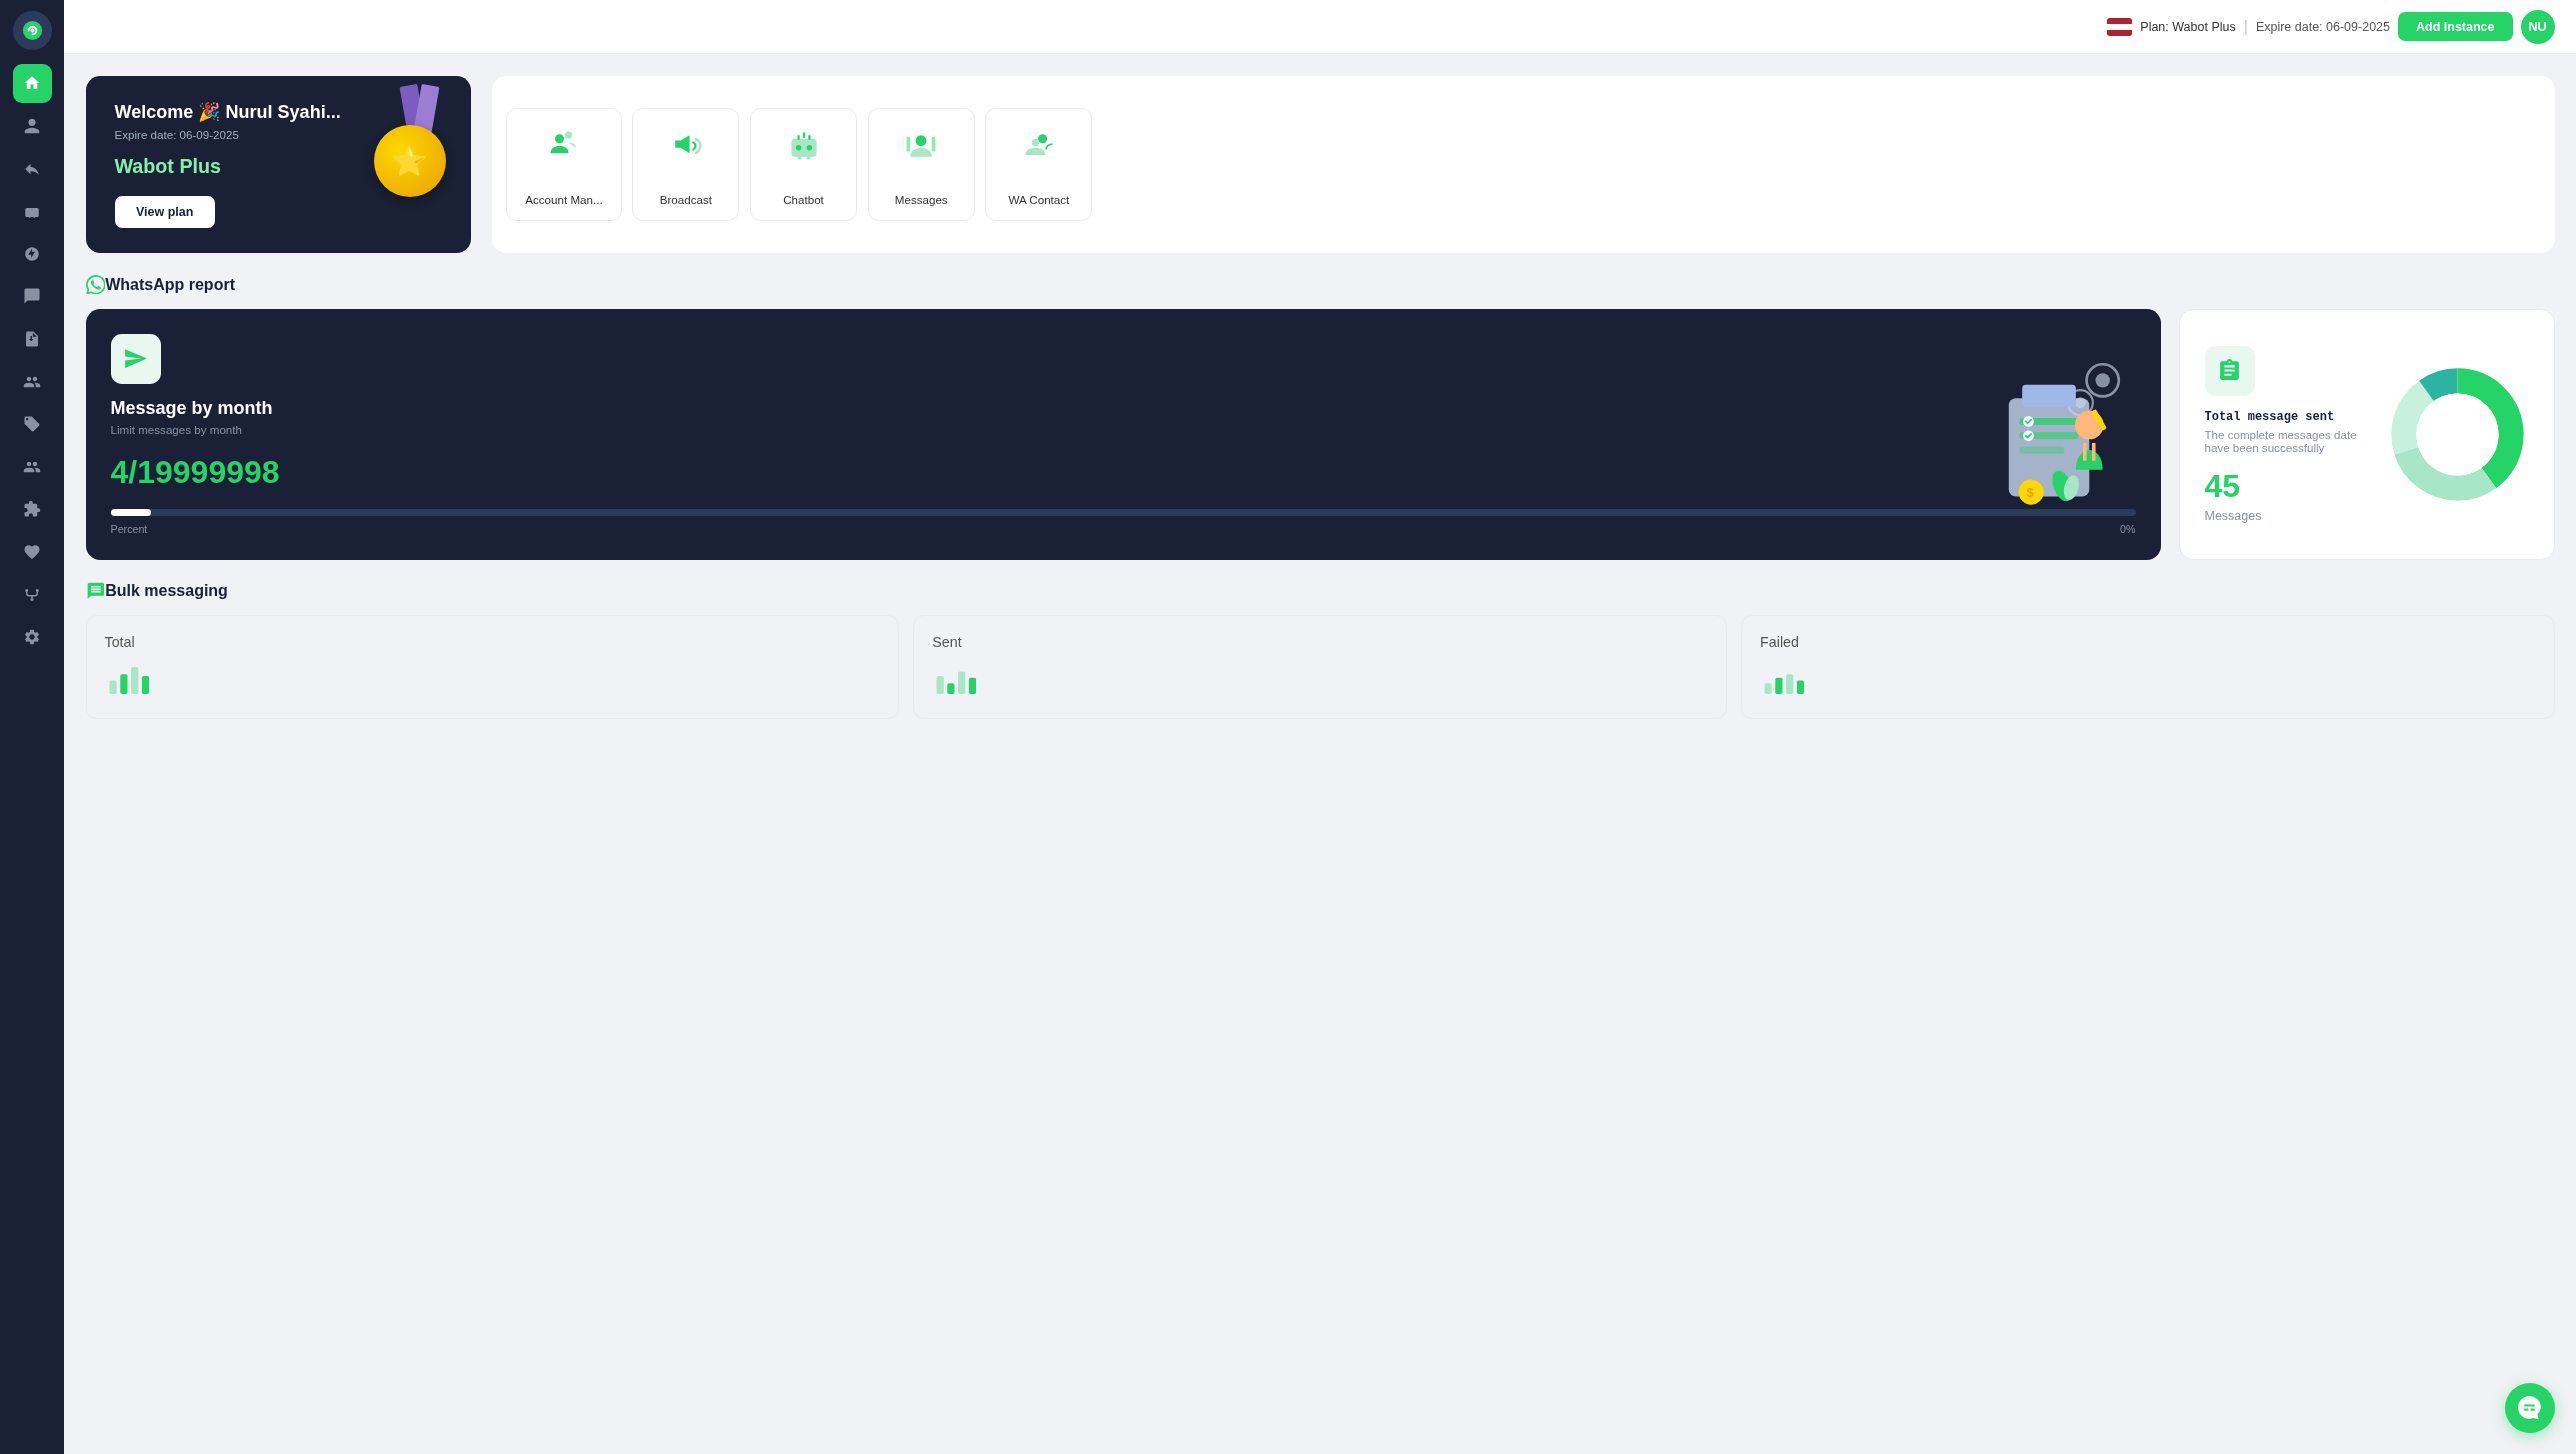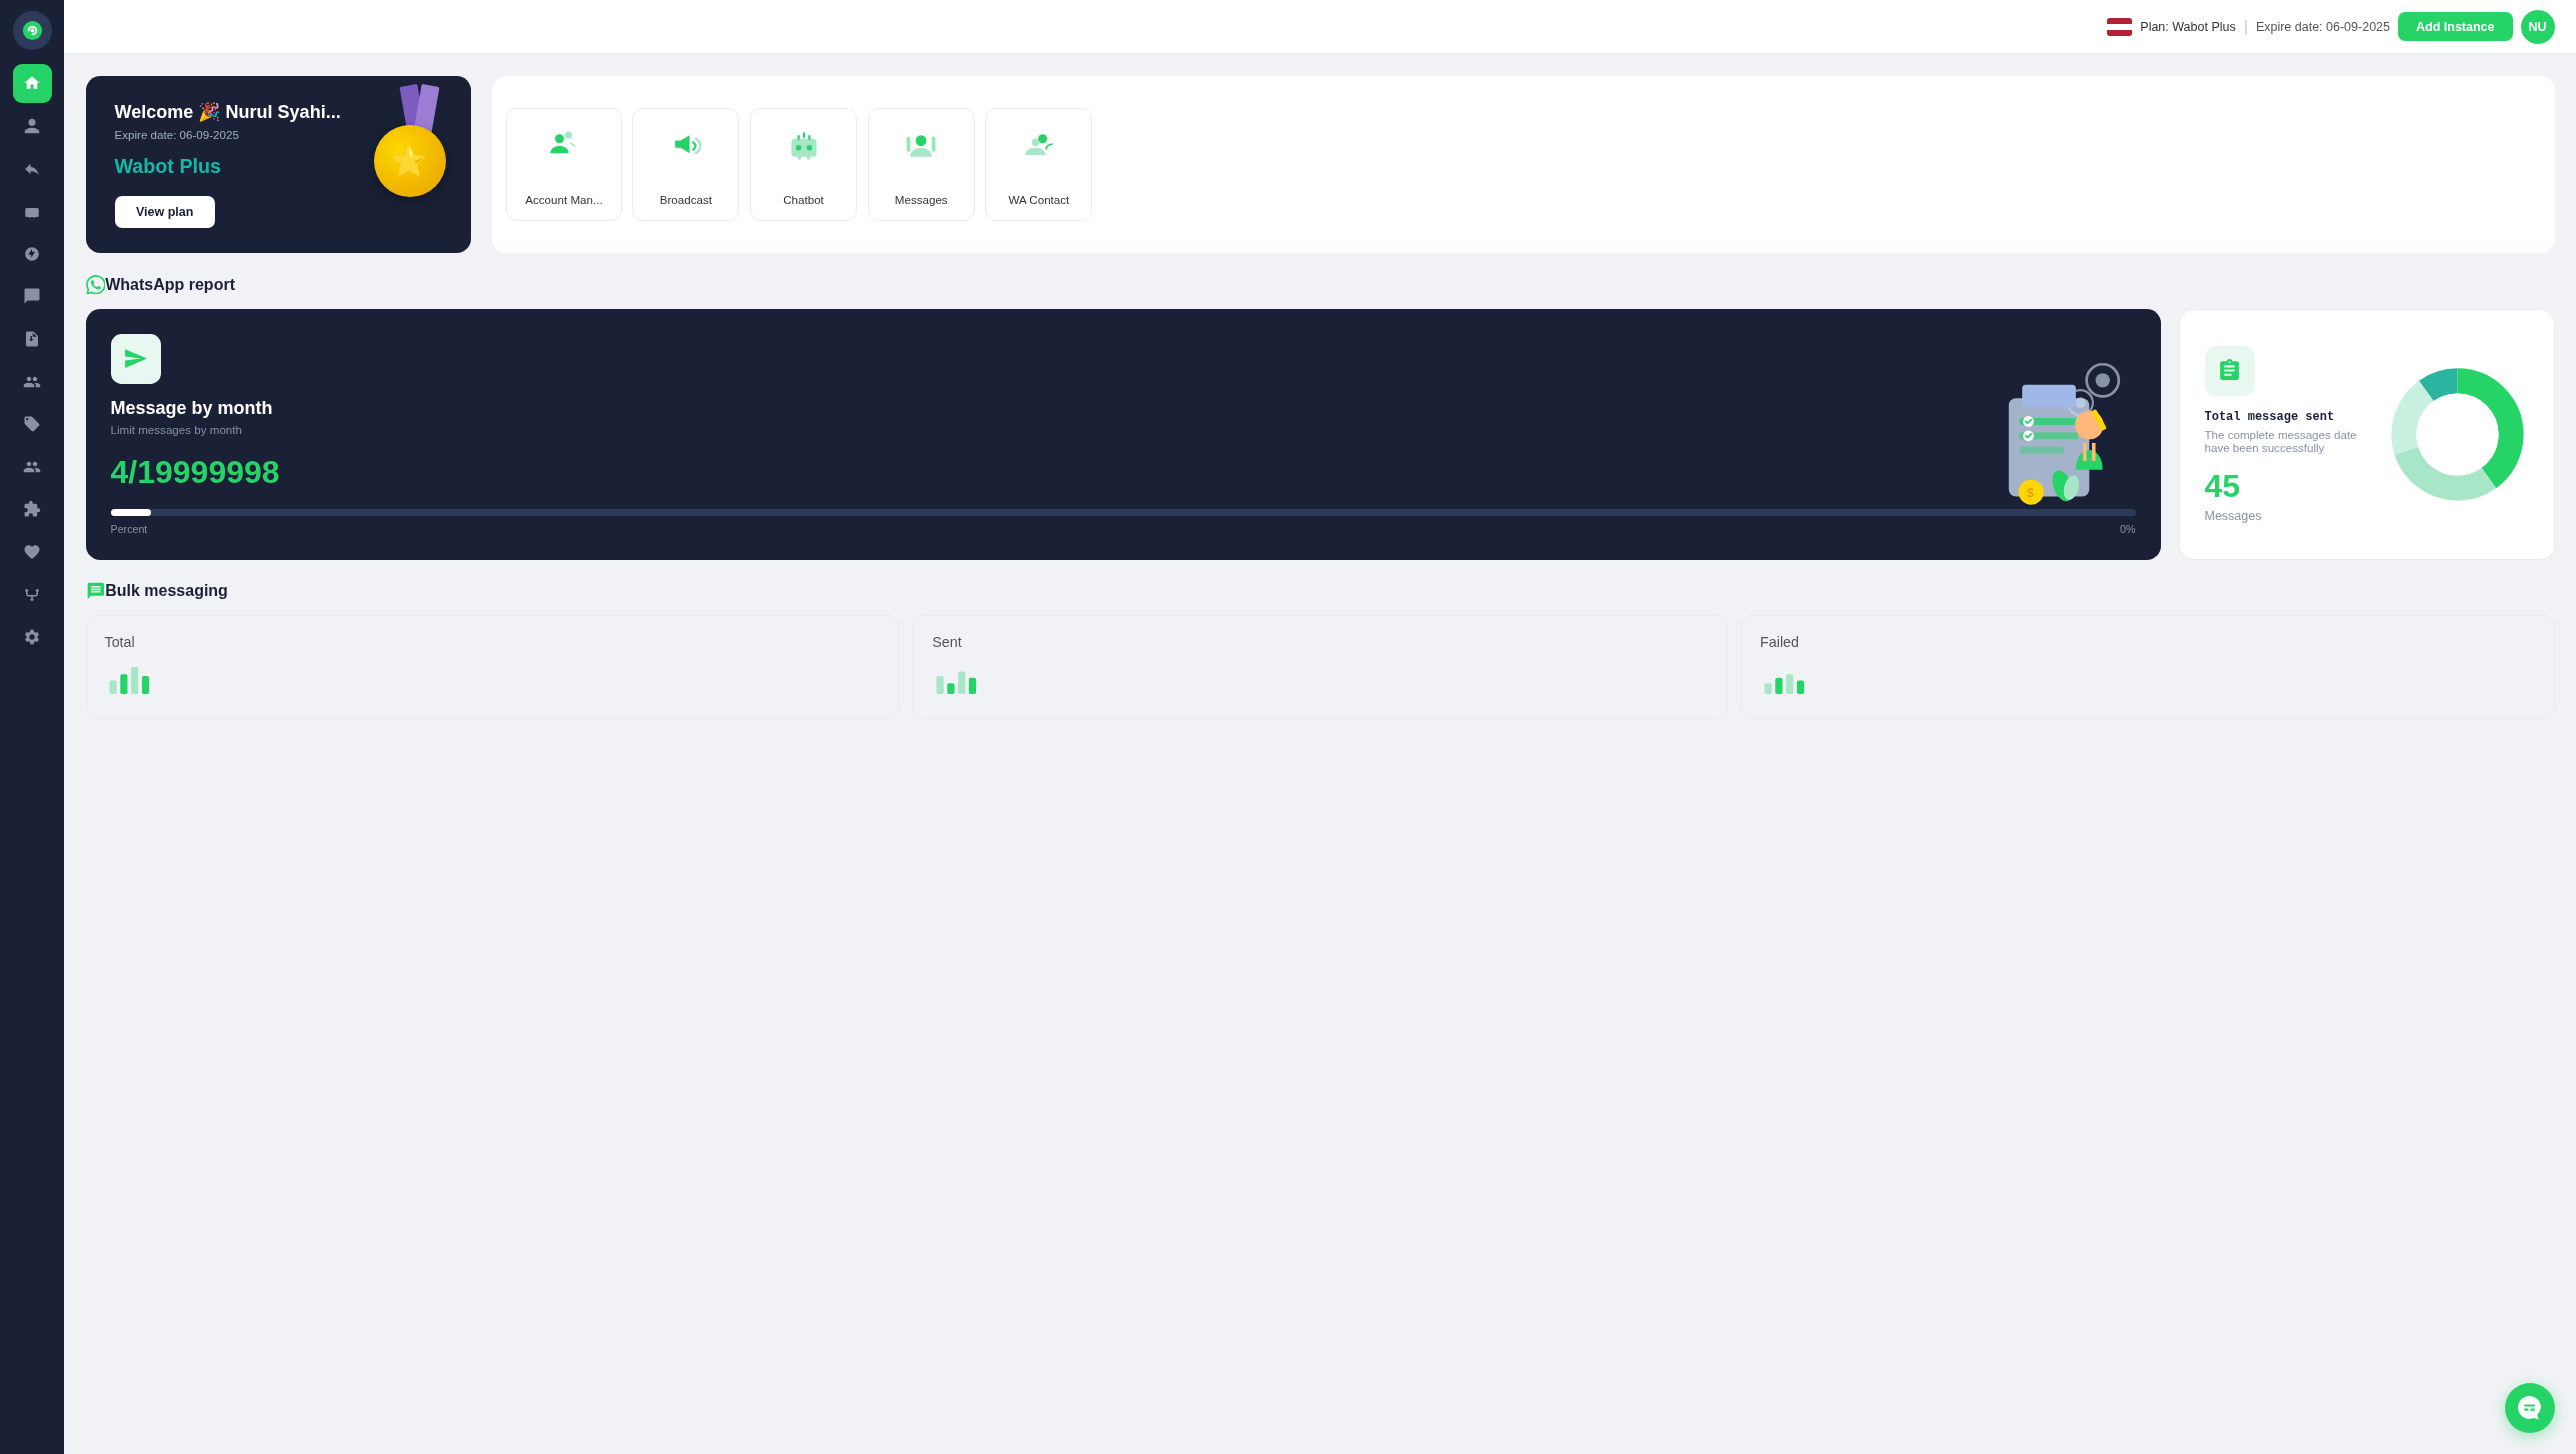--- a/index.html
+++ b/index.html
@@ -148,21 +148,21 @@
       font-size: 18px;
       font-weight: 700;
       margin-bottom: 5.4px;
     }
     .welcome-expire {
       color: #a0aec0;
       font-size: 11.6px;
       margin-bottom: 14.3px;
     }
     .welcome-plan {
-      color: #14b8a6;
+      color: #86efac;
       font-size: 19.7px;
       font-weight: 800;
       margin-bottom: 18px;
     }
     .view-plan-btn {
       background: white;
       color: #1a2035;
       border: none;
       border-radius: 7.2px;
       padding: 9px 21.5px;

